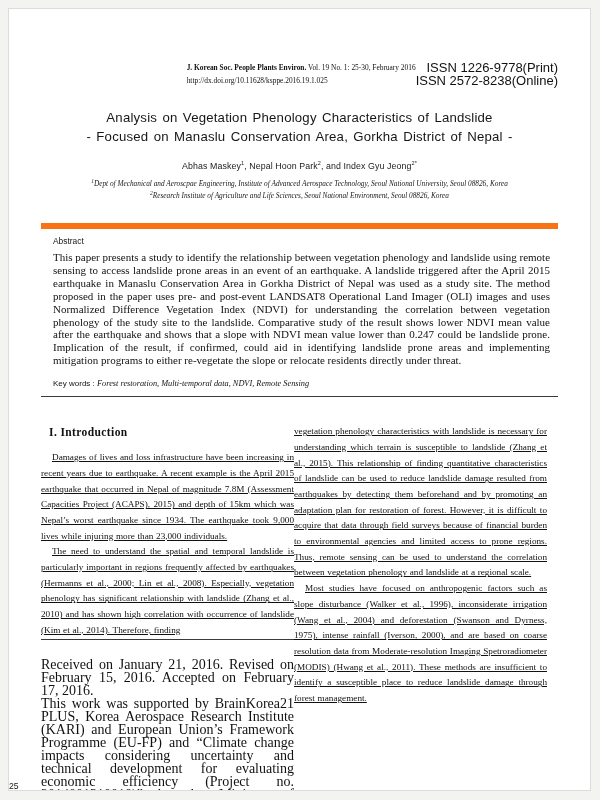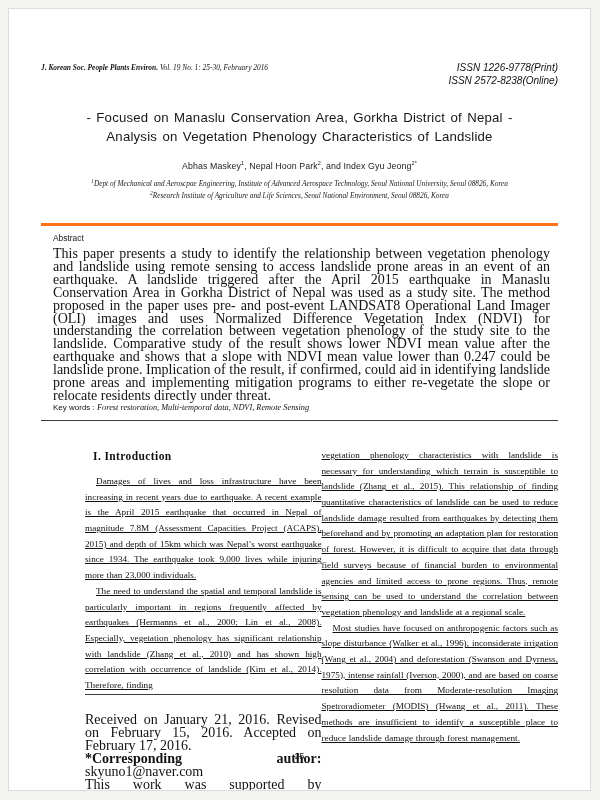--- a/index.html
+++ b/index.html
@@ -14,24 +14,24 @@
     position:absolute; left:8px; top:8px;
     width:583px; height:783px;
     background:#ffffff;
     border:1px solid #dcdcda;
     box-sizing:border-box;
     overflow:hidden;
   }
   .content { padding:52px 32px 0 32px; }
 
   
-  .jheader { display:flex; justify-content:space-between; align-items:flex-start;font-style:italic; }
+  .jheader { display:flex; justify-content:flex-end; align-items:flex-start; }
   .jheader-left { font-size:7.4px; line-height:13px; font-family:"Liberation Serif", serif; }
   .jheader-left .jname { font-weight:bold; }
-  .jheader-right { font-size:10px; line-height:13px; text-align:right; font-family:"Liberation Sans", sans-serif; }
+  .jheader-right { font-size:13px; line-height:13px; text-align:right; font-family:"Liberation Sans", sans-serif; }
 
   
   .title {
     margin-top:21px; text-align:center;
     font-family:"Liberation Sans", sans-serif;
     font-size:13.2px; line-height:19px; font-weight:normal;
     letter-spacing:0.2px; word-spacing:1.5px; color:#161616;
   }
 
   
@@ -44,41 +44,40 @@
 
   
   .affils {
     margin-top:7px; text-align:center;
     font-style:italic; font-size:7.3px; line-height:12px; color:#1a1a1a;
   }
 
   
   .abstract-box {
     margin-top:21px;
-    border-top:3px solid #f97316;
+    border-top:6px solid #f97316;
     border-bottom:1px solid #3a3a3a;
     padding:7px 8px 8px 12px;
   }
   .abstract-label {
     font-family:"Liberation Sans", sans-serif;
     font-size:8.4px; margin-bottom:5px; color:#161616;
   }
   .abstract-text {
-    font-size:14px; line-height:12.9px; text-align:justify; color:#111;
+    font-size:11px; line-height:12.9px; text-align:justify; color:#111;
   }
-  .keywords-line { font-size:8.3px; }
+  .keywords-line { margin-top:12px; font-size:8.3px; }
   .keywords-label { font-family:"Liberation Sans", sans-serif; font-size:8px; }
   .keywords-list { font-style:italic; }
 
   
   .columns {
     margin-top:27px;
     display:flex; 
     height:362px;
-    margin-left:44px;
   }
   .col { width:253px; box-sizing:border-box; display:flex; flex-direction:column; }
 
   .section-heading {
     font-family:"Liberation Serif", serif;
     font-weight:bold; font-size:11.5px; letter-spacing:0.4px;
     padding-left:8px; margin:2px 0 12px 0;
   }
   .body-p {
     font-size:9.2px; line-height:15.7px; text-align:justify;
@@ -90,45 +89,45 @@
   .footnote {
     margin-top:auto;
     border-top:1px solid #3a3a3a;
     padding-top:18px;
     font-size:14px; line-height:13px; text-align:justify;
   }
   .footnote .fn-label { font-weight:bold; }
 
   
   .pagenum {
-    position:absolute; left:0; right:0; top:742px;
-    text-align:center;
+    position:absolute; left:0; right:0; top:772px;
     font-family:"Liberation Sans", sans-serif;
     font-size:8.6px; color:#161616;
   }
 </style>
 </head>
 <body>
 
 <div class="page">
   <div class="content">
 
     <div class="jheader">
       <div class="jheader-left">
         <div><span class="jname">J. Korean Soc. People Plants Environ.</span><span> Vol. 19 No. 1: 25-30, February 2016</span></div>
+        <div>http://dx.doi.org/10.11628/ksppe.2016.19.1.025</div>
       </div>
       <div class="jheader-right">
         <div>ISSN 1226-9778(Print)</div>
         <div>ISSN 2572-8238(Online)</div>
       </div>
     </div>
 
     <div class="title">
+      <div>Analysis on Vegetation Phenology Characteristics of Landslide</div>
       <div>- Focused on Manaslu Conservation Area, Gorkha District of Nepal -</div>
-      <div>Analysis on Vegetation Phenology Characteristics of Landslide</div>
     </div>
 
     <div class="authors"><span>Abhas Maskey</span><sup>1</sup><span>, Nepal Hoon Park</span><sup>2</sup><span>, and Index Gyu Jeong</span><sup>2*</sup></div>
 
     <div class="affils">
       <div><sup>1</sup><span>Dept of Mechanical and Aeroscpae Engineering, Institute of Advanced Aerospace Technology, Seoul National University, Seoul 08826, Korea</span></div>
       <div><sup>2</sup><span>Research Institute of Agriculture and Life Sciences, Seoul National Environment, Seoul 08826, Korea</span></div>
     </div>
 
     <div class="abstract-box">
@@ -137,21 +136,20 @@
       <div class="keywords-line"><span class="keywords-label">Key words</span><span class="keywords-label"> : </span><span class="keywords-list">Forest restoration, Multi-temporal data, NDVI, Remote Sensing</span></div>
     </div>
 
     <div class="columns">
       <div class="col">
         <div class="section-heading">I. Introduction</div>
         <p class="body-p indent">Damages of lives and loss infrastructure have been increasing in recent years due to earthquake. A recent example is the April 2015 earthquake that occurred in Nepal of magnitude 7.8M (Assessment Capacities Project (ACAPS), 2015) and depth of 15km which was Nepal’s worst earthquake since 1934. The earthquake took 9,000 lives while injuring more than 23,000 individuals.</p>
         <p class="body-p indent">The need to understand the spatial and temporal landslide is particularly important in regions frequently affected by earthquakes (Hermanns et al., 2000; Lin et al., 2008). Especially, vegetation phenology has significant relationship with landslide (Zhang et al., 2010) and has shown high correlation with occurrence of landslide (Kim et al., 2014). Therefore, finding</p>
         <div class="footnote">
           <div>Received on January 21, 2016. Revised on February 15, 2016. Accepted on February 17, 2016.</div>
-          <div><span class="fn-label">*Corresponding author:</span><span> skyuno1@naver.com</span></div>
           <div>This work was supported by BrainKorea21 PLUS, Korea Aerospace Research Institute (KARI) and European Union’s Framework Programme (EU-FP) and “Climate change impacts considering uncertainty and technical development for evaluating economic efficiency (Project no. 2014001310010)” by the Ministry of Environment.</div>
         </div>
       </div>
       <div class="col">
         <p class="body-p">vegetation phenology characteristics with landslide is necessary for understanding which terrain is susceptible to landslide (Zhang et al., 2015). This relationship of finding quantitative characteristics of landslide can be used to reduce landslide damage resulted from earthquakes by detecting them beforehand and by promoting an adaptation plan for restoration of forest. However, it is difficult to acquire that data through field surveys because of financial burden to environmental agencies and limited access to prone regions. Thus, remote sensing can be used to understand the correlation between vegetation phenology and landslide at a regional scale.</p>
         <p class="body-p indent">Most studies have focused on anthropogenic factors such as slope disturbance (Walker et al., 1996), inconsiderate irrigation (Wang et al., 2004) and deforestation (Swanson and Dyrness, 1975), intense rainfall (Iverson, 2000), and are based on coarse resolution data from Moderate-resolution Imaging Spetroradiometer (MODIS) (Hwang et al., 2011). These methods are insufficient to identify a susceptible place to reduce landslide damage through forest management.</p>
       </div>
     </div>
 
   </div>

